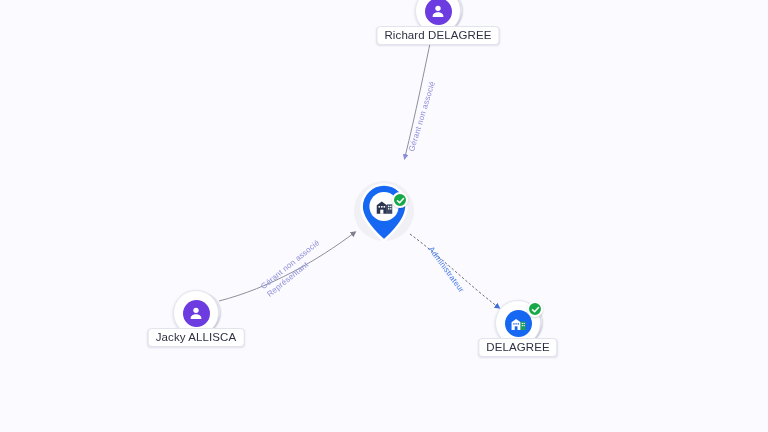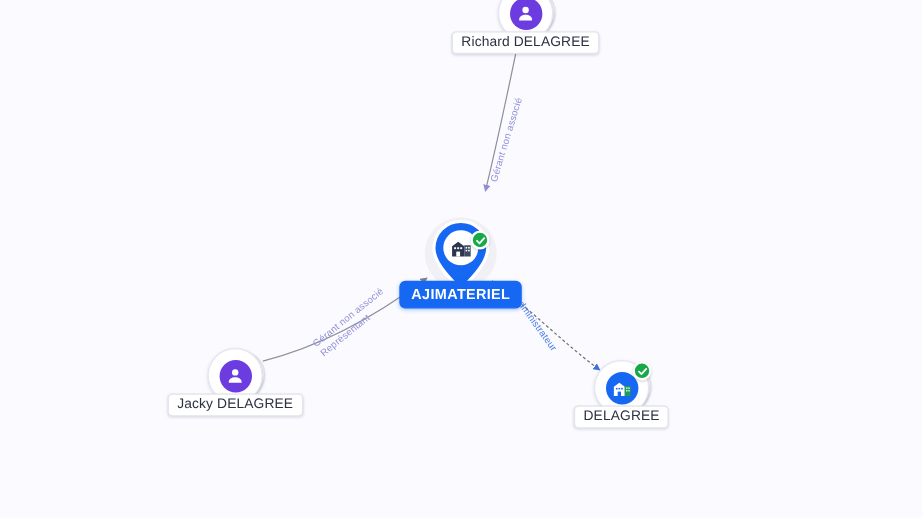--- a/index.html
+++ b/index.html
@@ -232,38 +232,37 @@
           <rect x="6.6" y="16.0" width="4" height="5.2" fill="#ffffff"></rect>
         </svg>
       </div>
     </div>
     <div class="verify-badge" style="left:8px; top:-21px;">
       <svg width="9" height="9" viewBox="0 0 24 24" fill="none" stroke="#ffffff" stroke-width="4" stroke-linecap="round" stroke-linejoin="round">
         <path d="M4 12.5 L9.5 18 L20 6.5"></path>
       </svg>
     </div>
   </div>
-  <div class="node-label primary" style="left:384px; top:234px;">AJIMATERIEL</div>
 
   <div class="node" style="left:196px; top:313px;">
     <div class="node-stack">
       <div class="stack-card c3"></div>
       <div class="stack-card c2"></div>
       <div class="stack-card c1"></div>
       <div class="node-face">
         <div class="avatar-circle" style="background:#6c3ce0;">
           <svg width="16" height="16" viewBox="0 0 24 24" fill="#ffffff">
             <circle cx="12" cy="8" r="4"></circle>
             <path d="M12 14c-4.4 0-8 2.6-8 5.4V21h16v-1.6c0-2.8-3.6-5.4-8-5.4z"></path>
           </svg>
         </div>
       </div>
     </div>
   </div>
-  <div class="node-label" style="left:196px; top:328px;">Jacky DELAGREE</div>
+  <div class="node-label" style="left:196px; top:328px;">Jacky ALLISCA</div>
 
   <div class="node" style="left:518px; top:323px;">
     <div class="node-stack">
       <div class="stack-card c3"></div>
       <div class="stack-card c2"></div>
       <div class="stack-card c1"></div>
       <div class="node-face">
         <div class="avatar-circle" style="background:#1668f2;">
           <svg width="17" height="17" viewBox="0 0 24 24">
             <path d="M2.2 21.2 V10.3 L8.6 5.6 L15 10.3 V21.2 z" fill="#ffffff"></path>

